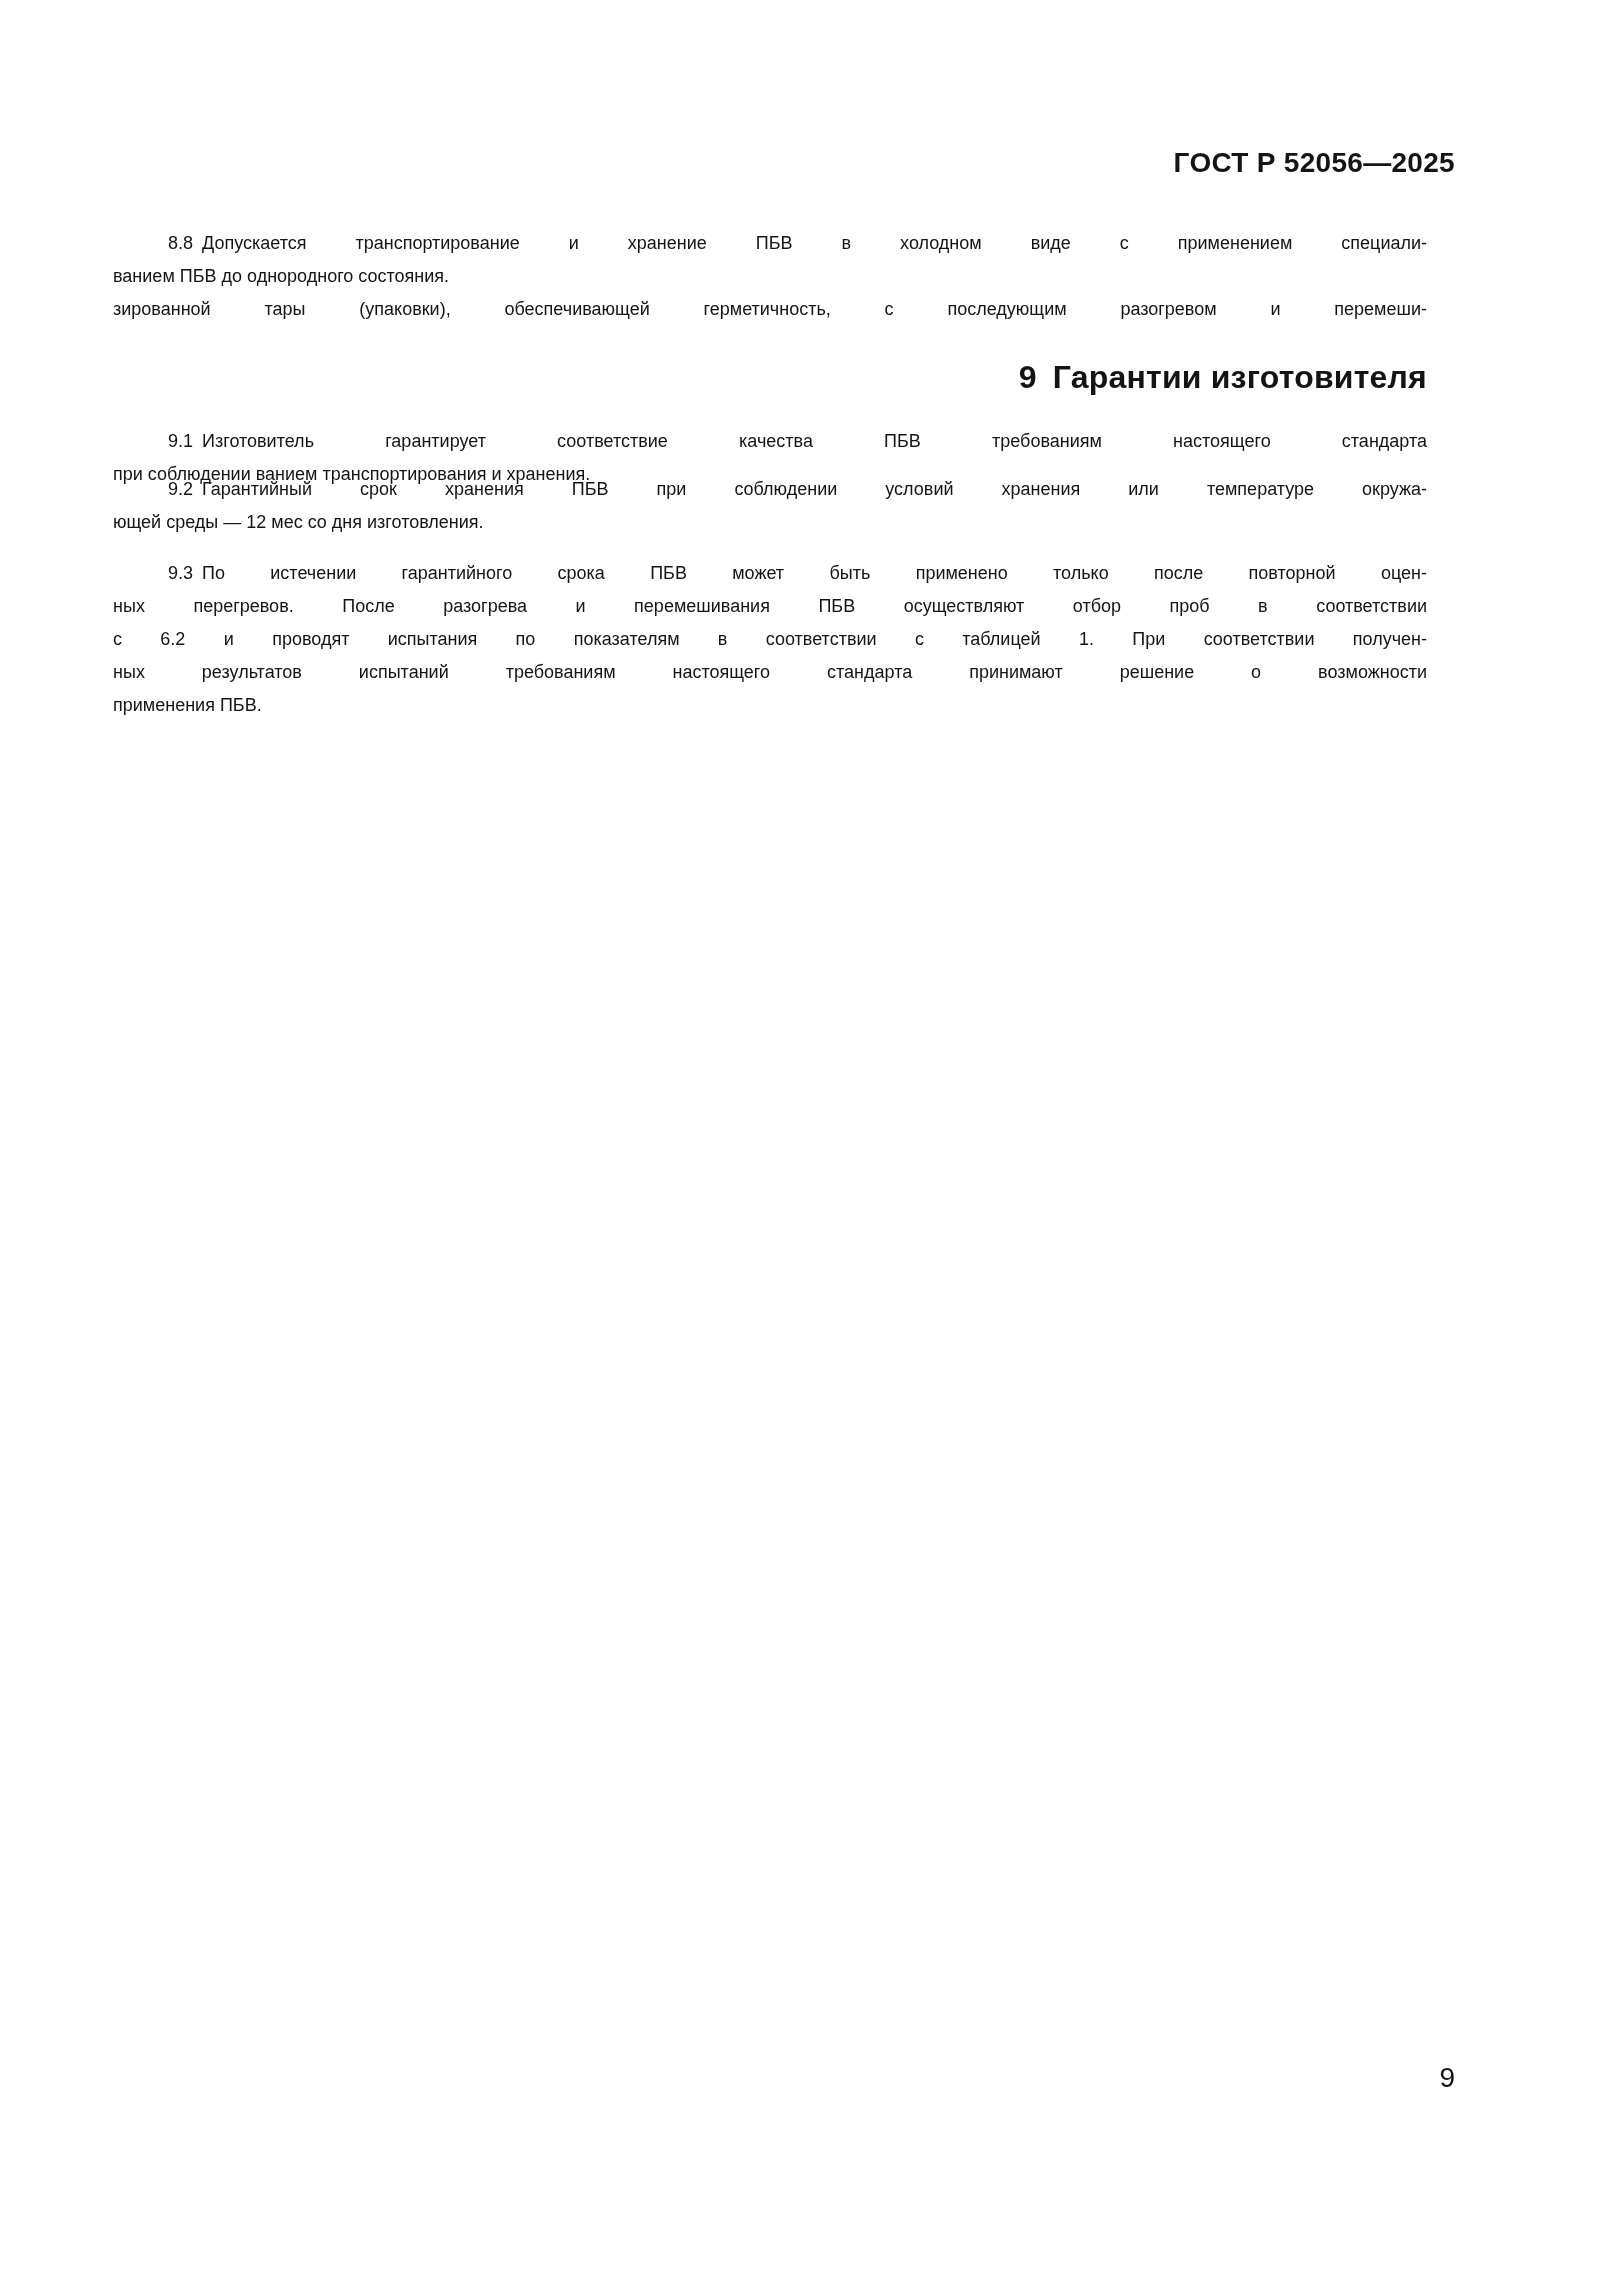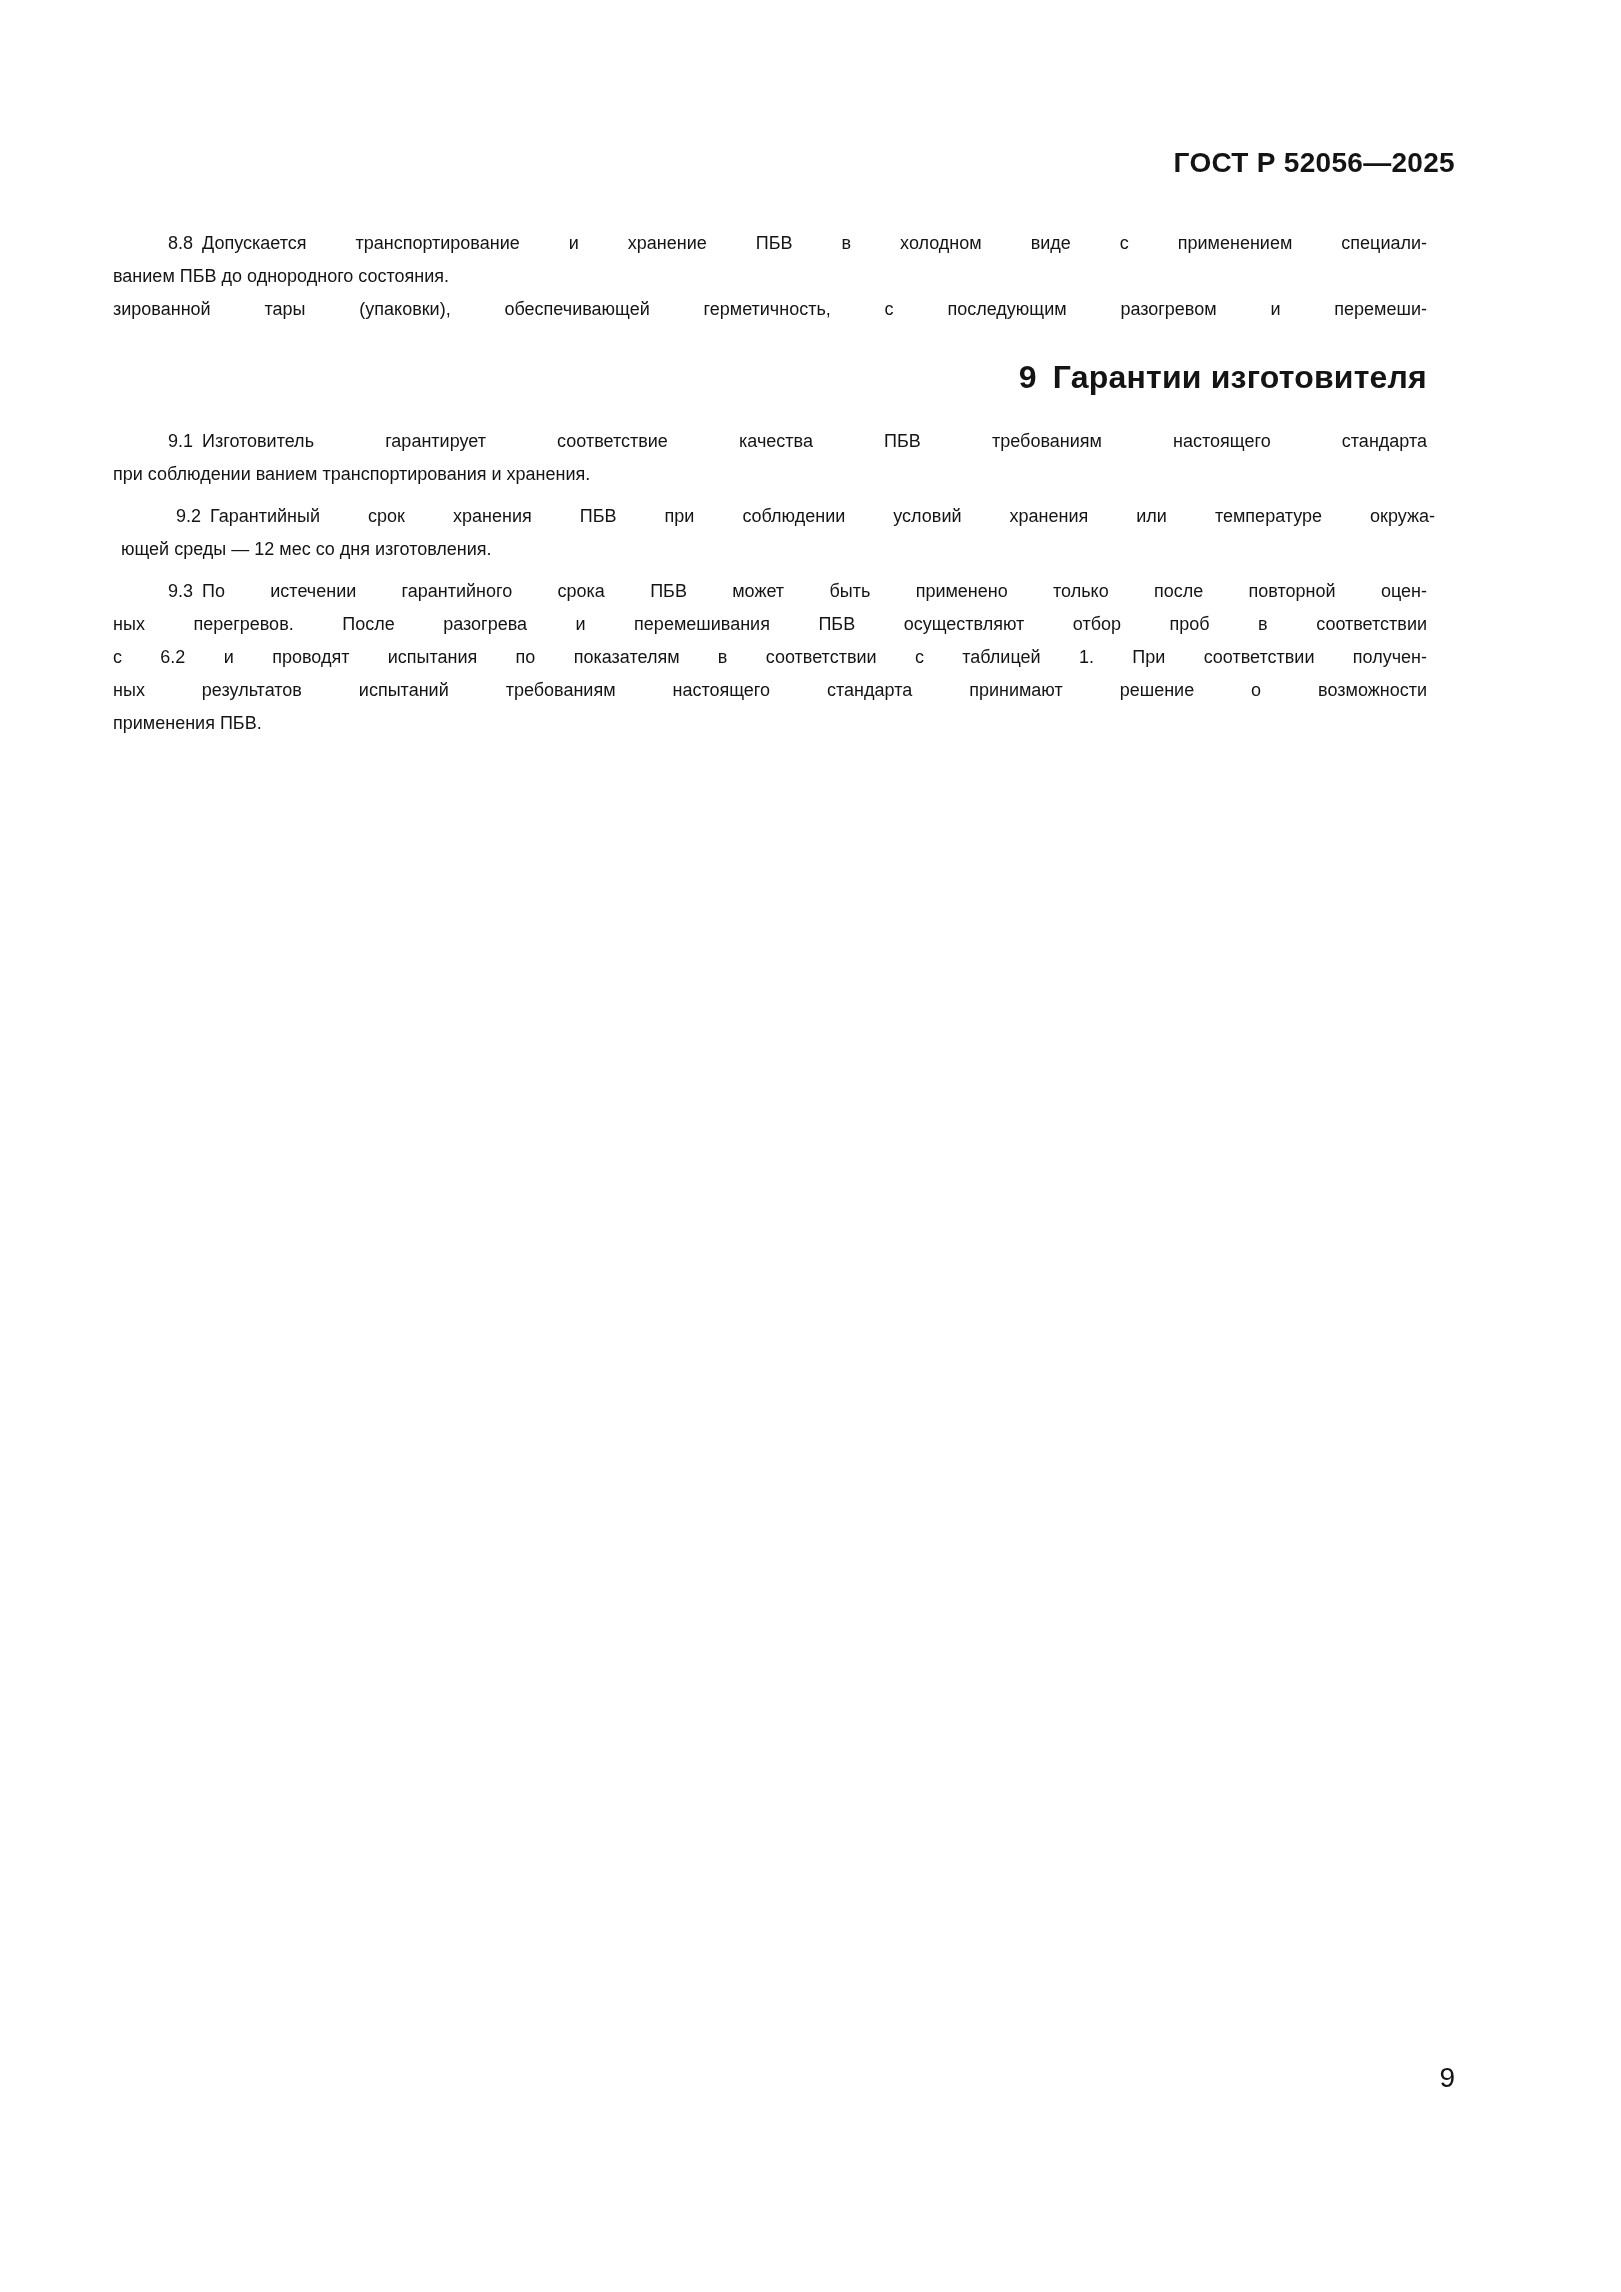--- a/index.html
+++ b/index.html
@@ -29,22 +29,22 @@
   }
   .body-block {
     position: absolute;
     left: 113px;
     width: 1314px;
     font-size: 18px;
     line-height: 33px;
   }
   .p88  { top: 227px; }
   .p91  { top: 425px; }
-  .p92  { top: 500px; margin-left: 8px; }
-  .p93  { top: 575px; }
+  .p92  { top: 473px; }
+  .p93  { top: 557px; }
   .line {
     text-align: justify;
     text-align-last: justify;
   }
   .line.first { text-indent: 55px; }
   .line.last  { text-align-last: left; }
   .section-heading {
     position: absolute;
     left: 113px;
     top: 359px;

